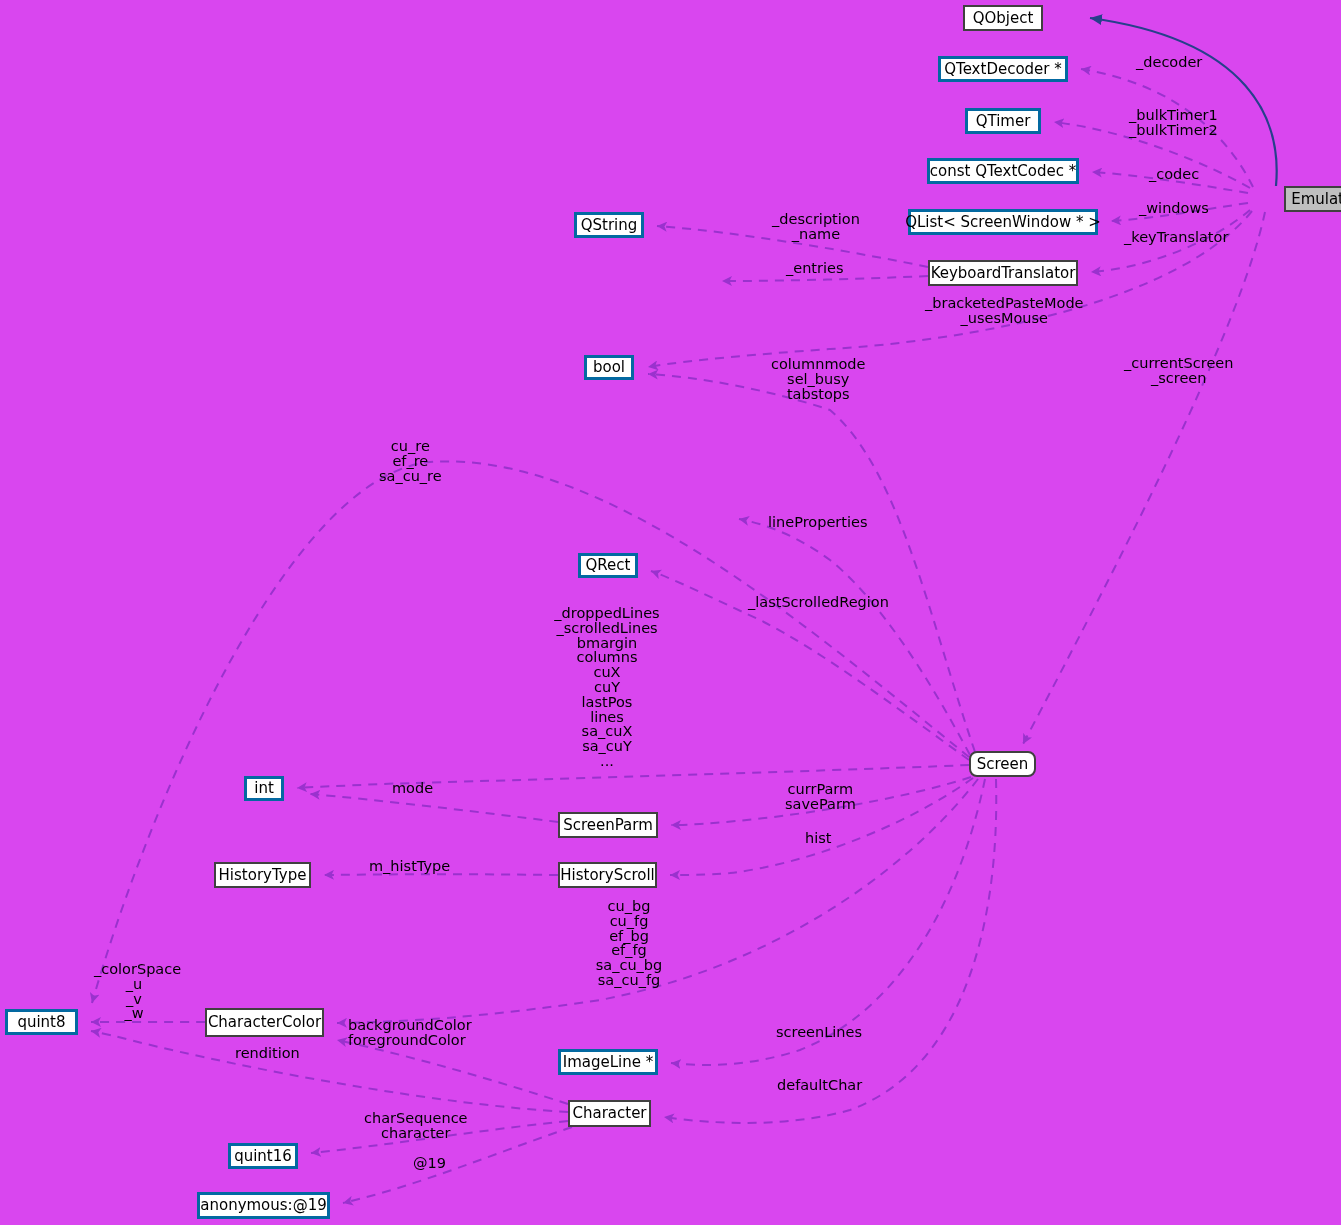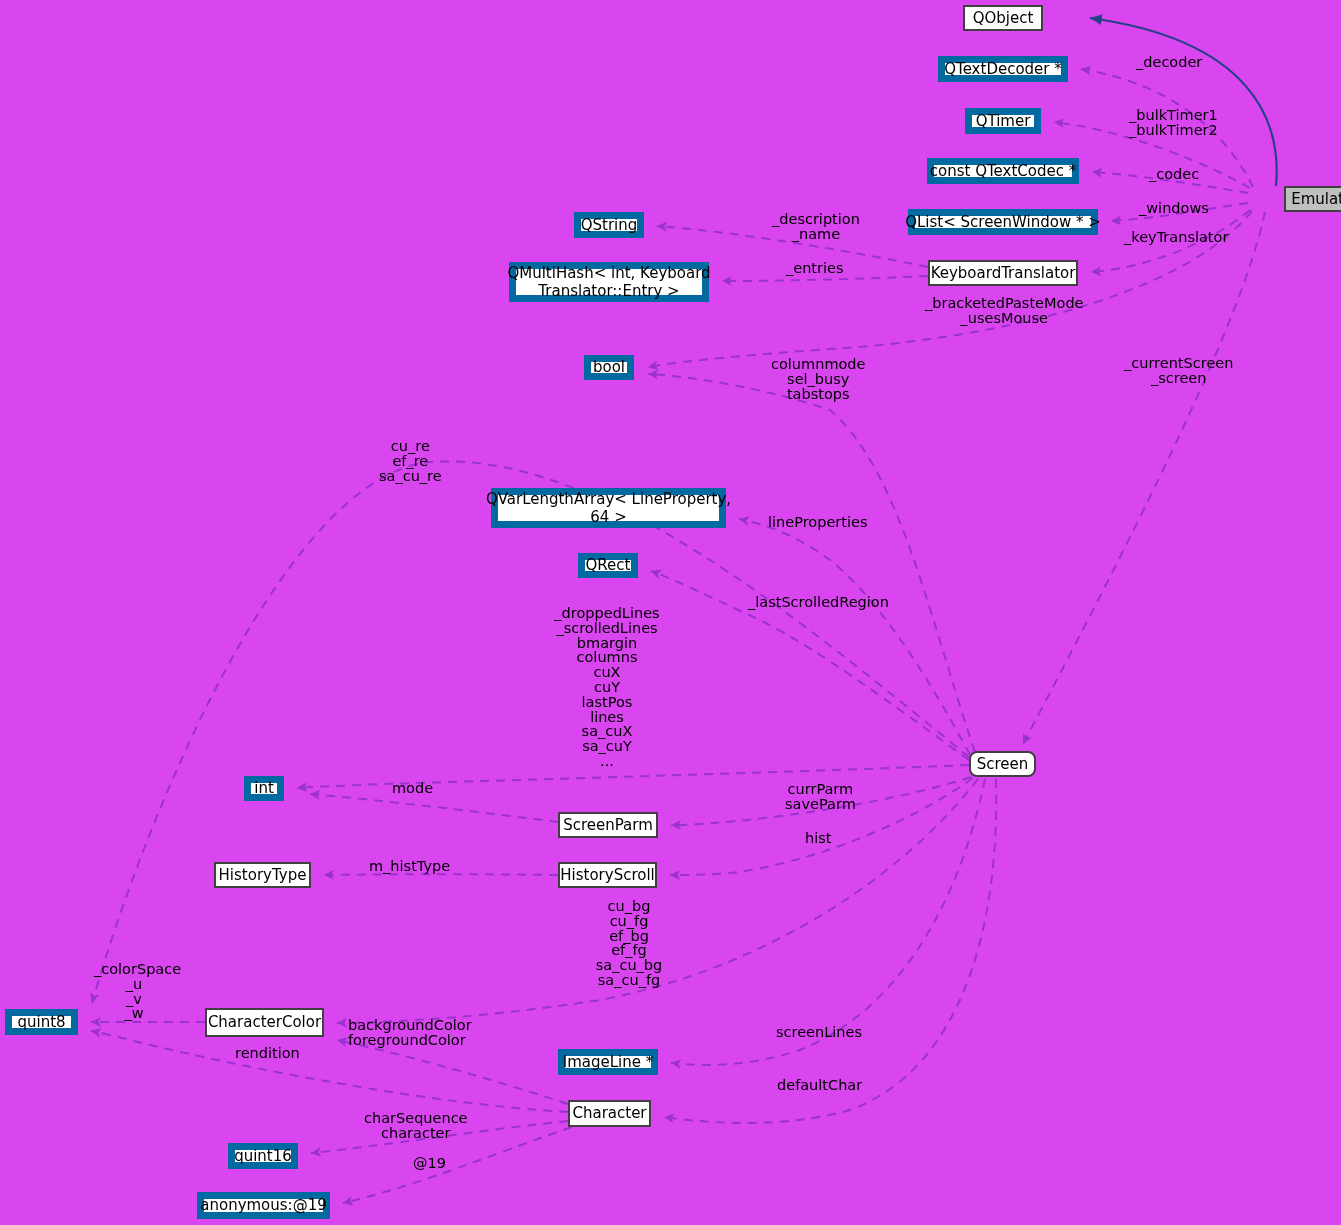--- a/index.html
+++ b/index.html
@@ -31,21 +31,21 @@
     justify-content: center;
     text-align: center;
     background: #ffffff;
     color: #000000;
     font-size: 15px;
     line-height: 17px;
     white-space: pre;
     padding: 1px 6px;
   }
   .node.plain {
-    border: 7px solid #0369a1;
+    border: 3px solid #0369a1;
   }
   .node.strong {
     border: 2px solid #404040;
   }
   .node.current {
     border: 2px solid #404040;
     background: #bfbfbf;
   }
   .edge-label {
     position: absolute;
@@ -133,26 +133,22 @@
     <path d="M1276,186 C1282,120 1250,40 1090,18" fill="none" stroke="#27408b" stroke-width="2.2" marker-end="url(#ah-blue)"></path>
   </svg>
 
   <div class="node strong" style="left:963px;  top:5px;    width:80px;  height:26px;">QObject</div>
   <div class="node plain" style="left:938px;  top:56px;   width:130px; height:26px;">QTextDecoder *</div>
   <div class="node plain" style="left:965px;  top:108px;  width:76px;  height:26px;">QTimer</div>
   <div class="node plain" style="left:927px;  top:158px;  width:152px; height:26px;">const QTextCodec *</div>
   <div class="node current" style="left:1248px; top:186px;  width:90px;  height:26px;margin-left:36px;">Emulation</div>
   <div class="node plain" style="left:574px;  top:212px;  width:70px;  height:26px;">QString</div>
   <div class="node plain" style="left:908px; top:209px;  width:190px; height:26px;">QList&lt; ScreenWindow * &gt;</div>
-  <div class="node plain" style="left:509px;  top:262px;  width:200px; height:40px; line-height:18px;">QMultiHash&lt; int, Keyboard
-Translator::Entry &gt;</div>
   <div class="node strong" style="left:928px; top:260px;  width:150px; height:26px;">KeyboardTranslator</div>
   <div class="node plain" style="left:584px;  top:355px;  width:50px;  height:25px;">bool</div>
-  <div class="node plain" style="left:491px;  top:488px;  width:235px; height:40px; line-height:18px;">QVarLengthArray&lt; LineProperty,
-64 &gt;</div>
   <div class="node plain" style="left:578px;  top:553px;  width:60px;  height:25px;">QRect</div>
   <div class="node strong" style="left:969px;  top:751px;  width:67px;  height:26px;border-radius:8px;">Screen</div>
   <div class="node plain" style="left:244px;  top:776px;  width:40px;  height:25px;">int</div>
   <div class="node strong" style="left:558px;  top:812px;  width:100px; height:26px;">ScreenParm</div>
   <div class="node strong" style="left:214px;  top:862px;  width:97px;  height:26px;">HistoryType</div>
   <div class="node strong" style="left:558px;  top:862px;  width:99px;  height:26px;">HistoryScroll</div>
   <div class="node plain" style="left:5px;    top:1009px; width:73px;  height:26px;">quint8</div>
   <div class="node strong" style="left:205px;  top:1008px; width:119px; height:29px;">CharacterColor</div>
   <div class="node plain" style="left:558px;  top:1049px; width:100px; height:26px;">ImageLine *</div>
   <div class="node strong" style="left:568px;  top:1100px; width:83px;  height:27px;">Character</div>

